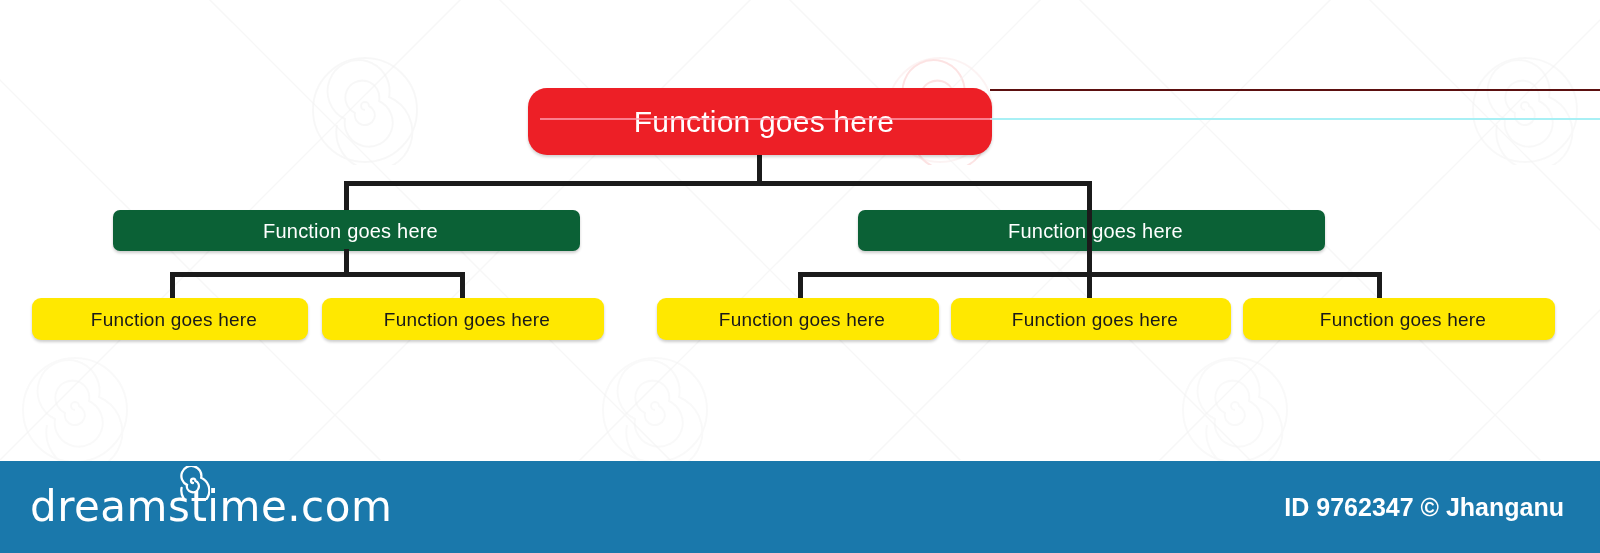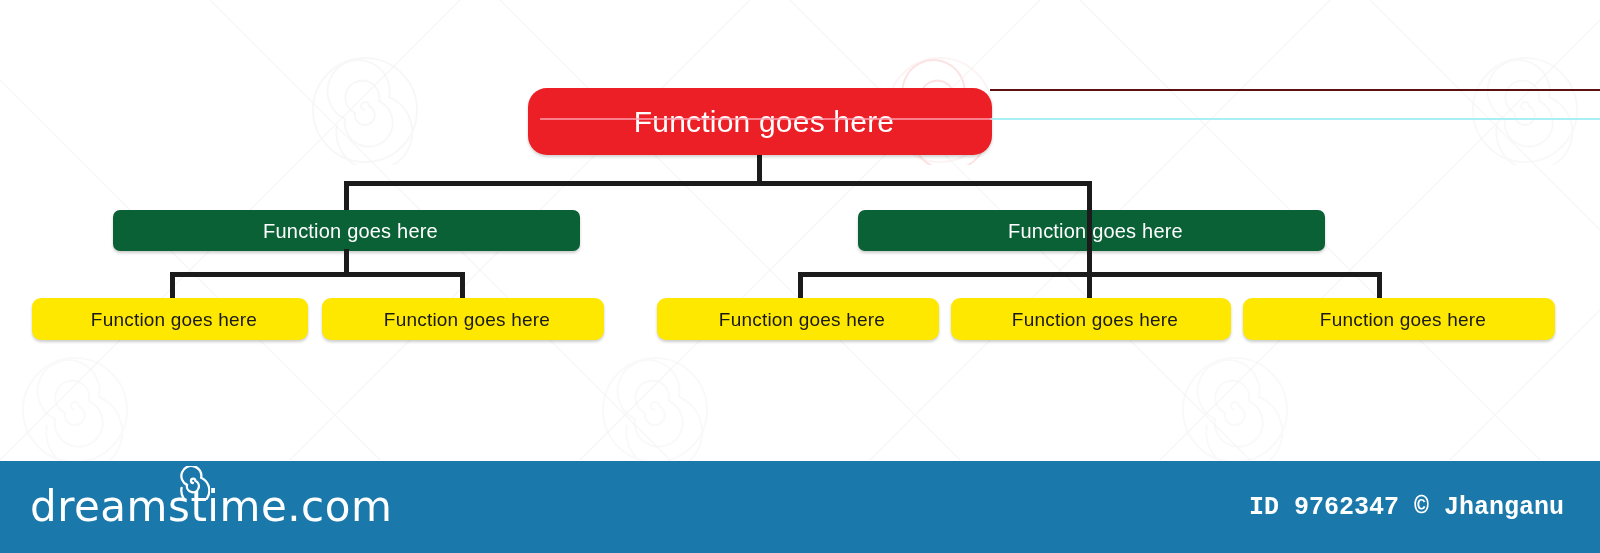--- a/index.html
+++ b/index.html
@@ -108,21 +108,21 @@
     position: absolute;
     left: 146px;
     top: -20px;
   }
   #credit {
     color: #ffffff;
     font-size: 25px;
     font-weight: bold;
     margin-right: 36px;
     white-space: nowrap;
-    font-family: Liberation Mono, monospace;
+    font-family: Liberation Sans, sans-serif;
   }
 </style>
 </head>
 <body>
 
 <div id="stage">
 
   <svg class="wm-spiral" style="left:310px; top:55px;" width="110" height="110" viewBox="0 0 110 110">
     <circle cx="55" cy="55" r="52" fill="none" stroke="#f1f1f1" stroke-width="2"></circle>
     <path d="M55 55 m0 0 a4 4 0 1 1 4 -4 a10 10 0 1 1 -14 7 a17 17 0 1 1 24 -12 a24 24 0 1 1 -34 18 a31 31 0 1 1 44 -22 a38 38 0 1 1 -52 28" fill="none" stroke="#f1f1f1" stroke-width="2"></path>

